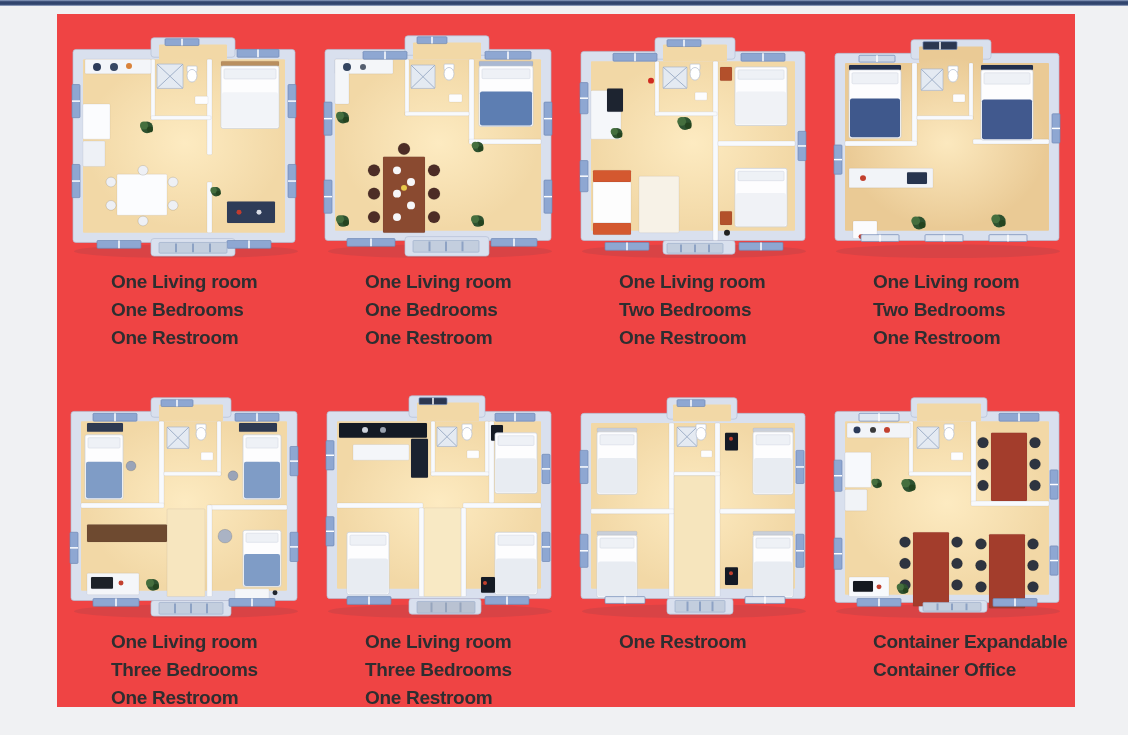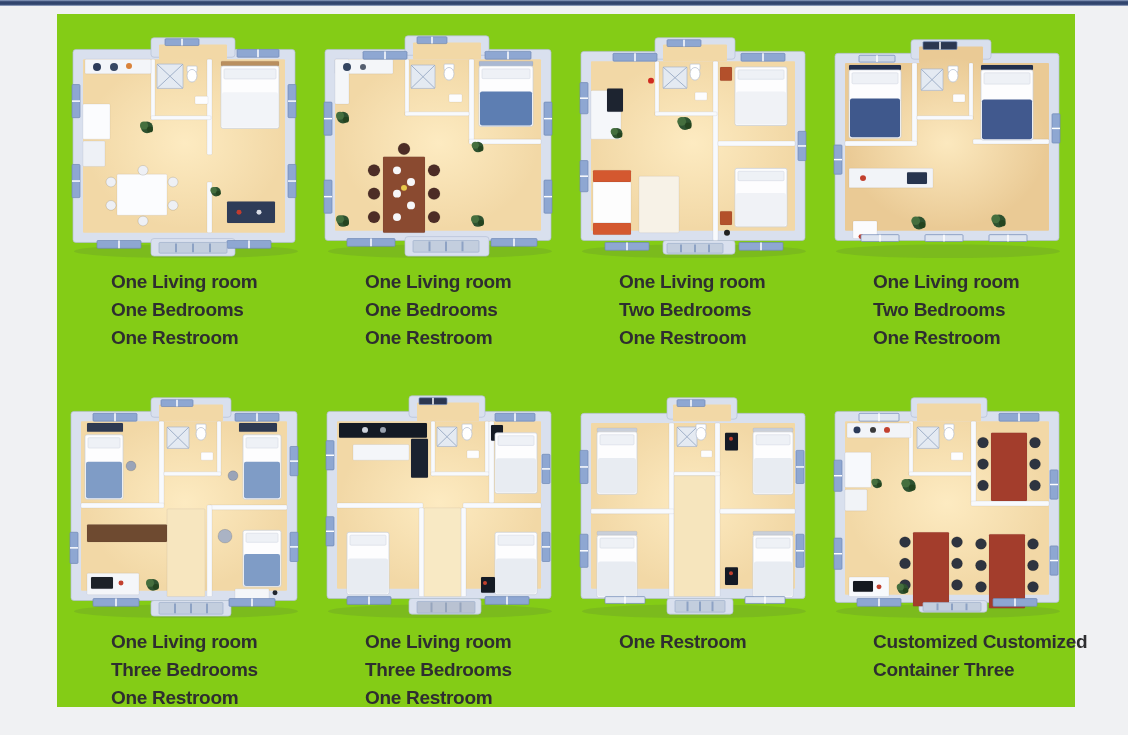--- a/index.html
+++ b/index.html
@@ -7,21 +7,21 @@
     width:1128px;height:735px;position:relative;overflow:hidden;
     background:#f0f1f3;
     font-family:"Liberation Sans",sans-serif;
   }
   .topbar{
     position:absolute;left:0;top:0;width:1128px;height:6px;
     background:linear-gradient(to bottom,#94a5c6 0%,#31456e 30%,#31456e 72%,#a9b7d3 100%);
   }
   .panel{
     position:absolute;left:57px;top:14px;width:1018px;height:693px;
-    background:#84cc16;
+    background:#ef4444;
   }
   .grid{
     display:grid;
     grid-template-columns:repeat(4,254px);
     grid-auto-rows:360px;
     padding:14px 0 0 2px;
   }
   figure{margin:0}
   .plan{width:250px;height:232px}
   .plan svg{display:block;width:250px;height:232px}
@@ -674,20 +674,20 @@
             <line x1="58" y1="26" x2="58" y2="34" stroke="#ffffff" stroke-width="1.5"></line>
             <rect x="178" y="26" width="40" height="8" fill="#8ea7d2" rx="1" stroke="#6f87b5" stroke-width="0.7"></rect>
             <line x1="198" y1="26" x2="198" y2="34" stroke="#ffffff" stroke-width="1.5"></line>
             <rect x="102" y="220" width="58" height="9" fill="#c3cede" rx="1" stroke="#9fb0cc" stroke-width="0.7"></rect>
             <line x1="116.5" y1="221" x2="116.5" y2="228" stroke="#8da2c4" stroke-width="2"></line>
             <line x1="131" y1="221" x2="131" y2="228" stroke="#8da2c4" stroke-width="2"></line>
             <line x1="145.5" y1="221" x2="145.5" y2="228" stroke="#8da2c4" stroke-width="2"></line>
           </svg>
         </div>
       <figcaption>
-        <span>Customized Customized</span>
-        <span>Container Three</span>
+        <span>Container Expandable</span>
+        <span>Container Office</span>
         <span></span>
       </figcaption>
     </figure>
 
   </div>
 </div>
 
 </body></html>

